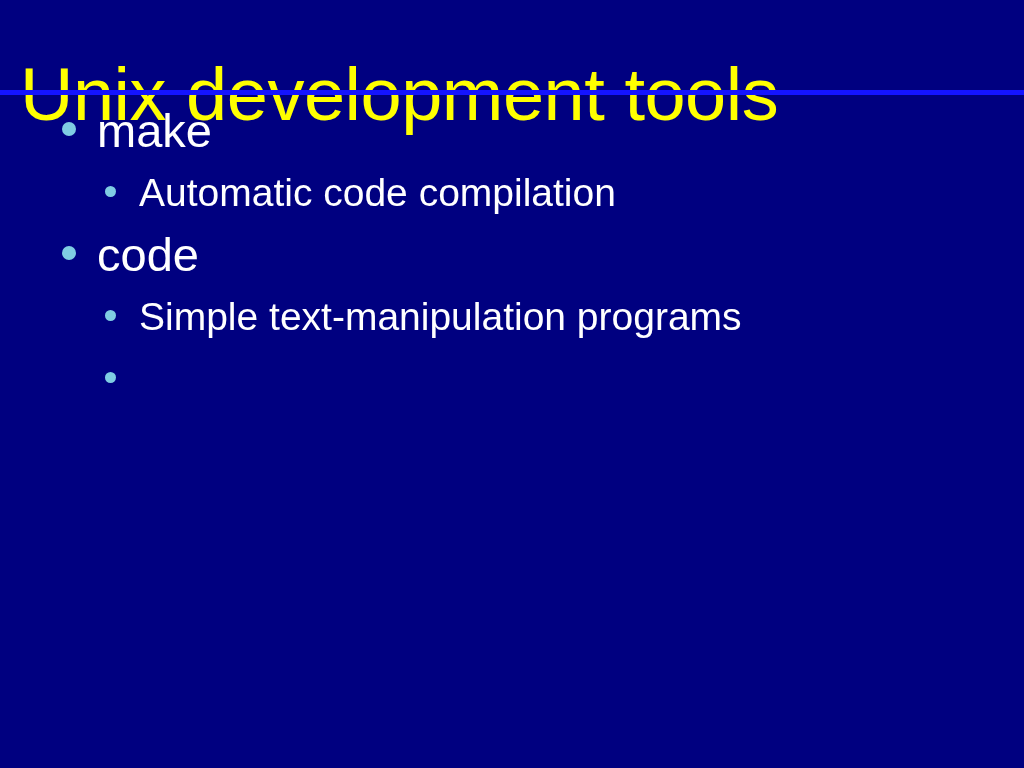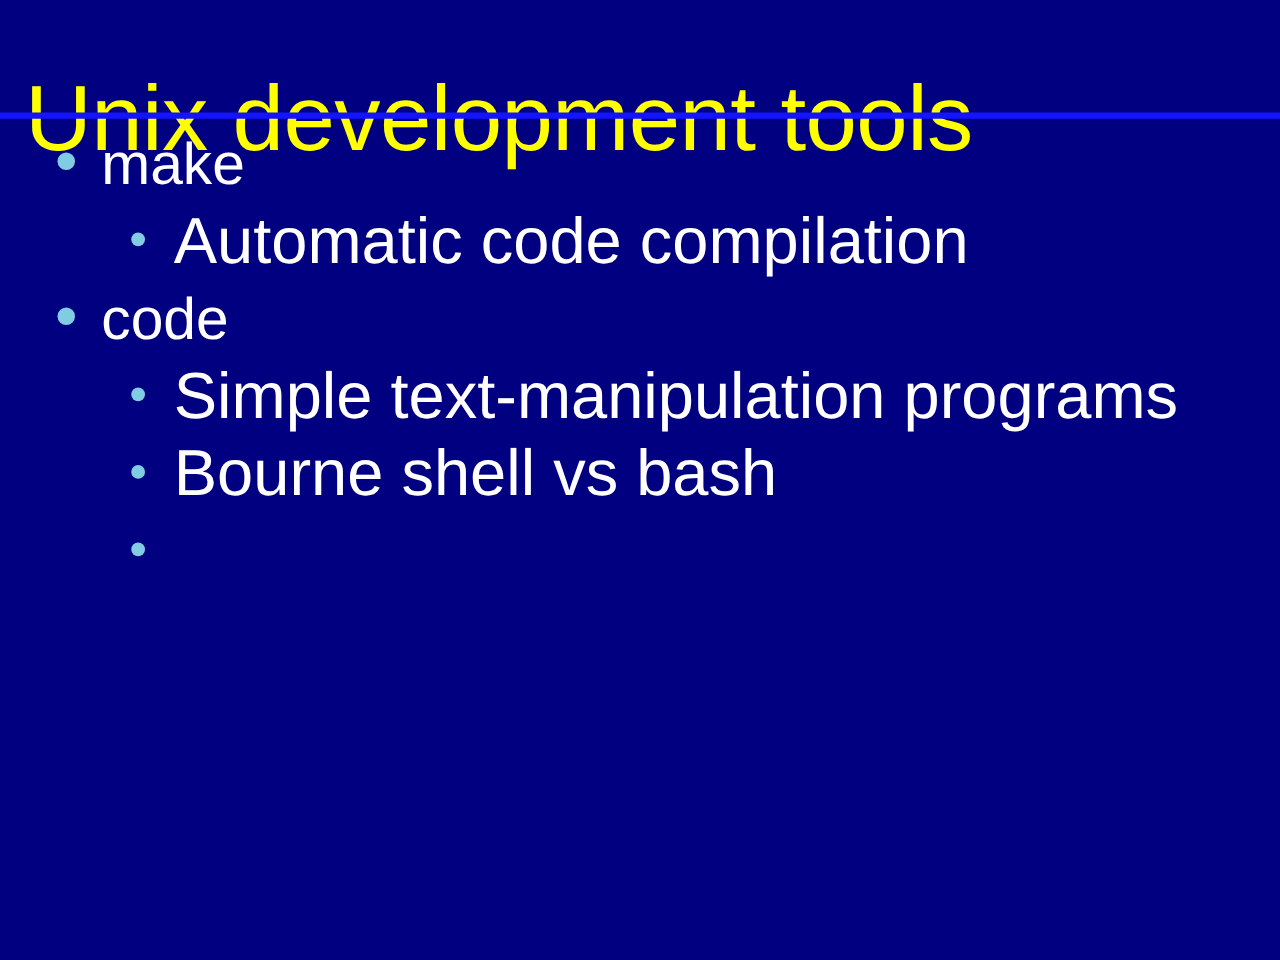--- a/index.html
+++ b/index.html
@@ -61,42 +61,42 @@
     position: relative;
     display: flex;
     align-items: flex-start;
     color: #FFFFFF;
     white-space: nowrap;
   }
 
   
   .level-1 {
     height: 62px;
-    padding-left: 46px;
+    padding-left: 62px;
     font-size: 47px;
     line-height: 60px;
   }
   .level-1 .bullet-glyph {
     width: 14px;
     height: 14px;
     border-radius: 50%;
     background: #7FCCE3;
     flex: 0 0 auto;
     margin-top: 21px;
     margin-right: 21px;
   }
   .level-1 .bullet-text {
     display: block;
   }
 
   
   .level-2 {
     height: 62px;
     padding-left: 105px;
-    font-size: 52px;
+    font-size: 39px;
     line-height: 60px;
   }
   .level-2 .bullet-glyph {
     width: 11px;
     height: 11px;
     border-radius: 50%;
     background: #7FCCE3;
     flex: 0 0 auto;
     margin-top: 23px;
     margin-right: 23px;
@@ -131,23 +131,19 @@
     <div class="bullet-row level-1">
       <span class="bullet-glyph"></span>
       <span class="bullet-text">code</span>
     </div>
 
     <div class="bullet-row level-2">
       <span class="bullet-glyph"></span>
       <span class="bullet-text">Simple text-manipulation programs</span>
     </div>
 
-    <div class="bullet-row level-2">
-      <span class="bullet-glyph"></span>
-      <span class="bullet-text">Bourne shell vs bash</span>
-    </div>
 
     <div class="bullet-row level-2">
       <span class="bullet-glyph"></span>
     </div>
 
   </div>
 </div>
 
 </body></html>

